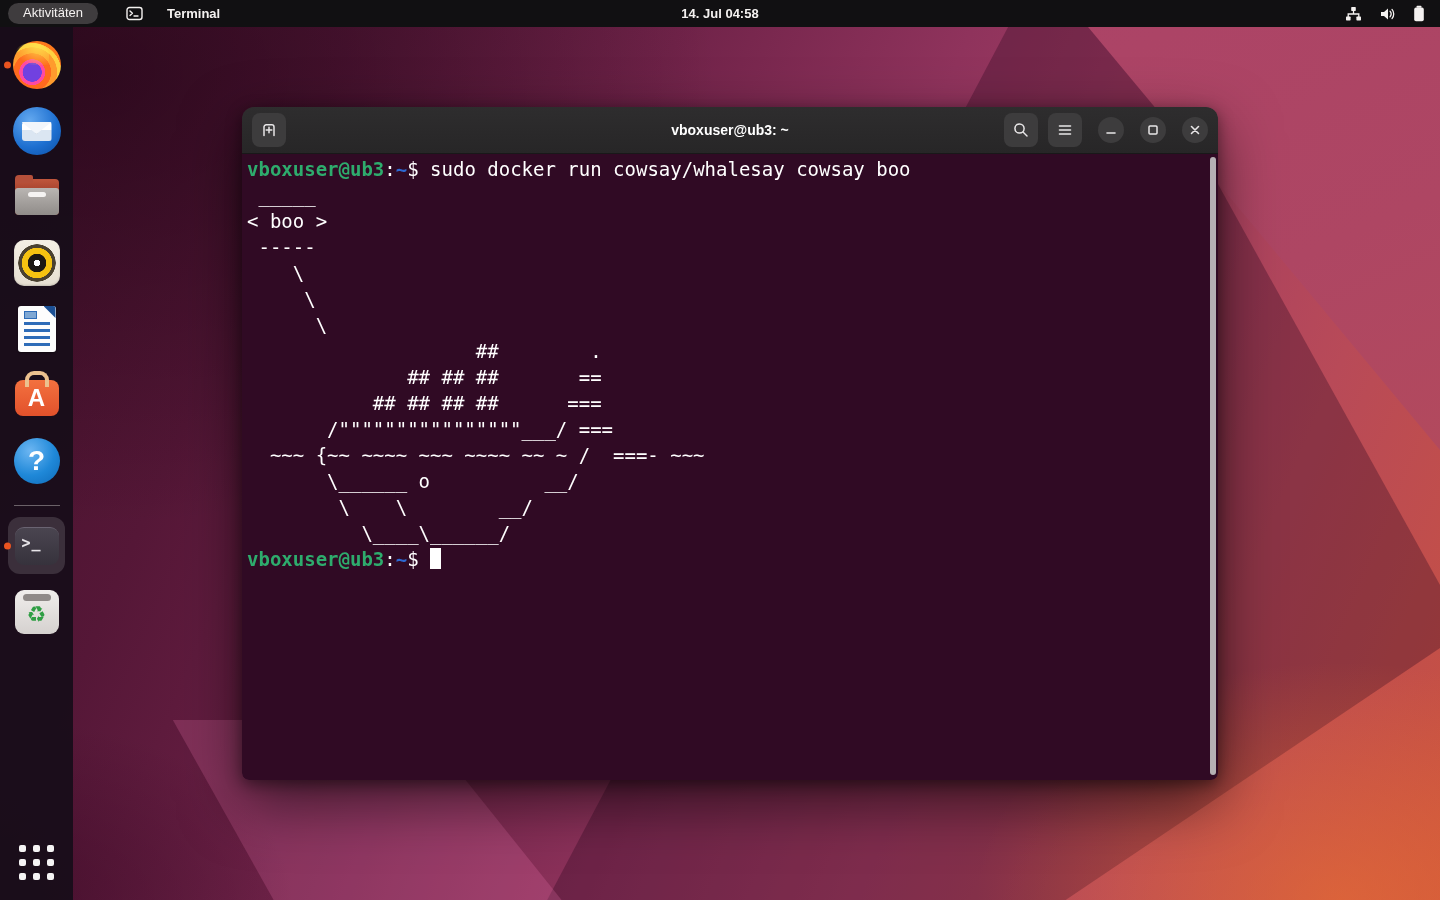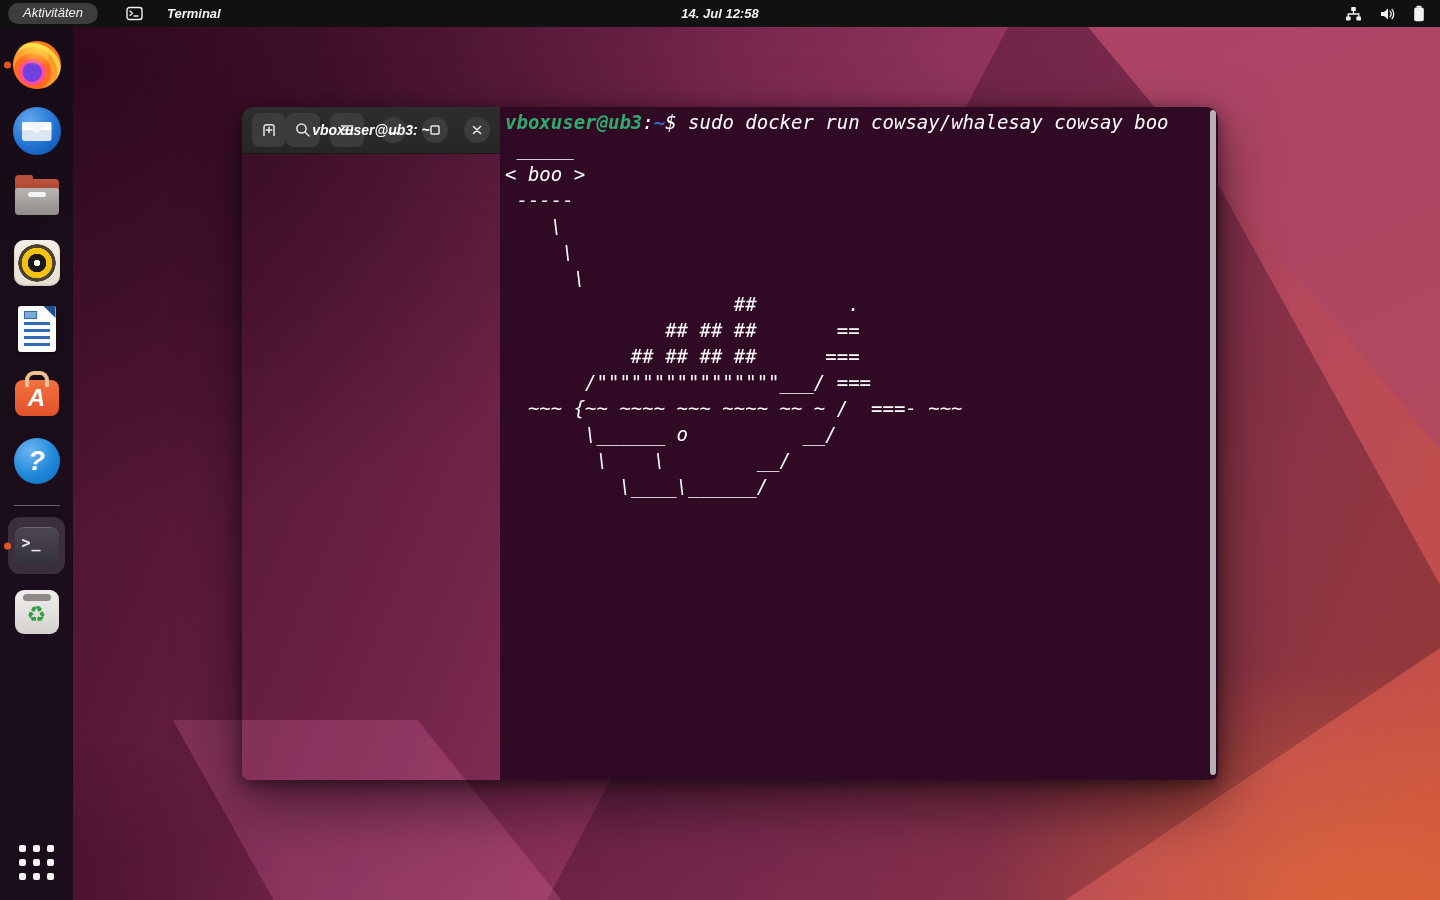--- a/index.html
+++ b/index.html
@@ -1,17 +1,17 @@
 <!DOCTYPE html>
 <html><head>
 <meta charset="utf-8">
 <style>
   * { margin:0; padding:0; box-sizing:border-box; }
   html,body { width:1440px; height:900px; overflow:hidden; font-family:"Liberation Sans", sans-serif; }
-  .screen { position:relative; width:1440px; height:900px; background:#6d28d9; overflow:hidden;font-style:italic; }
+  .screen { position:relative; width:1440px; height:900px; background:#6d28d9; overflow:hidden; }
 
   
   .wallpaper { position:absolute; inset:0;
     background:
       radial-gradient(ellipse 900px 650px at 6% 8%, rgba(18,0,14,.5), transparent 70%),
       linear-gradient(113deg, #431029 0%, #551737 20%, #702349 38%, #8f335c 54%, #a63f63 68%, #b84a58 82%, #c95240 100%);
   }
   .facet { position:absolute; inset:0; }
   .facet-dark-wedge { clip-path:polygon(71% 0, 77.5% 0, 100% 65%, 100% 72%, 74% 100%, 38% 100%);
     background:rgba(45,6,30,.32); }
@@ -107,21 +107,21 @@
     color:#2f9e44; font-size:22px; line-height:26px; font-family:"DejaVu Sans",sans-serif; }
   
   .show-apps { width:73px; height:60px; display:flex; align-items:center; justify-content:center; cursor:pointer; margin-bottom:8px; }
   .grid9 { display:grid; grid-template-columns:repeat(3,7px); grid-template-rows:repeat(3,7px); gap:7px; }
   .grid9 span { background:#f5f3f4; border-radius:2px; }
 
   
   .window { position:absolute; left:242px; top:107px; width:976px; height:673px;
     border-radius:12px 12px 7px 7px; overflow:hidden; z-index:30;
     box-shadow:0 22px 60px rgba(0,0,0,.55), 0 4px 16px rgba(0,0,0,.45);
-    display:flex; flex-direction:row; }
+    display:flex; flex-direction:column; }
   .headerbar { height:47px; background:linear-gradient(180deg,#2e2d2e,#272627);
     border-bottom:1px solid #191819; display:flex; align-items:center; padding:0 10px; position:relative; flex:none; }
   .hb-btn { width:34px; height:34px; border:none; border-radius:8px; background:#3d3c3d;
     display:flex; align-items:center; justify-content:center; cursor:pointer; }
   .hb-btn svg { display:block; }
   .title { position:absolute; left:50%; transform:translateX(-50%); color:#ffffff;
     font-size:14px; font-weight:bold; white-space:nowrap; }
   .hb-right { margin-left:auto; display:flex; align-items:center; gap:10px; }
   .circle-btn { width:26px; height:26px; border:none; border-radius:50%; background:#3d3c3d;
     display:flex; align-items:center; justify-content:center; cursor:pointer; margin-left:6px; }
@@ -153,21 +153,21 @@
   <div class="topbar">
     <div class="activities">Aktivitäten</div>
     <div class="appmenu">
       <svg width="17" height="15" viewBox="0 0 17 15">
         <rect x="1" y="1.5" width="15" height="12" rx="2.5" fill="none" stroke="#f4f1f0" stroke-width="1.4"></rect>
         <path d="M4 5l2.4 2.2L4 9.4" fill="none" stroke="#f4f1f0" stroke-width="1.4" stroke-linecap="round" stroke-linejoin="round"></path>
         <line x1="8" y1="10" x2="12" y2="10" stroke="#f4f1f0" stroke-width="1.4" stroke-linecap="round"></line>
       </svg>
       <span>Terminal</span>
     </div>
-    <div class="clock">14. Jul 12:58</div>
+    <div class="clock">14. Jul 04:58</div>
     <div class="sysicons">
       <svg width="17" height="16" viewBox="0 0 17 16">
         <rect x="6.2" y="1" width="4.6" height="4" rx="0.7" fill="#f4f1f0"></rect>
         <path d="M8.5 5v3M3.2 11V8h10.6v3" fill="none" stroke="#f4f1f0" stroke-width="1.3"></path>
         <rect x="1" y="10.5" width="4.6" height="4" rx="0.7" fill="#f4f1f0"></rect>
         <rect x="11.4" y="10.5" width="4.6" height="4" rx="0.7" fill="#f4f1f0"></rect>
       </svg>
       <svg width="17" height="16" viewBox="0 0 17 16">
         <path d="M2 6h3l4-3.4v10.8L5 10H2z" fill="#f4f1f0"></path>
         <path d="M11 5.2a4.3 4.3 0 0 1 0 5.6M13 3.4a7 7 0 0 1 0 9.2" fill="none" stroke="#f4f1f0" stroke-width="1.3" stroke-linecap="round"></path>
@@ -281,17 +281,18 @@
      \
       \
                     ##        .
               ## ## ##       ==
            ## ## ## ##      ===
        /""""""""""""""""___/ ===
   ~~~ {~~ ~~~~ ~~~ ~~~~ ~~ ~ /  ===- ~~~
        \______ o          __/
         \    \        __/
           \____\______/</pre>
+      <div class="line"><span class="p-user">vboxuser@ub3</span><span>:</span><span class="p-path">~</span><span>$ </span><span class="cursor"></span></div>
       <div class="term-scrollbar"></div>
     </div>
   </div>
 
 </div>
 
 </body></html>

